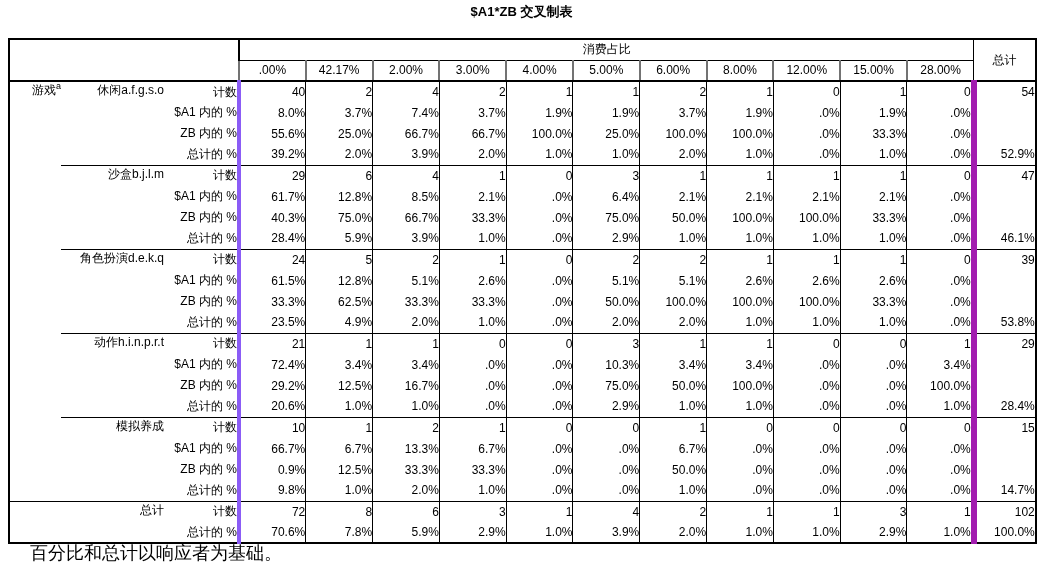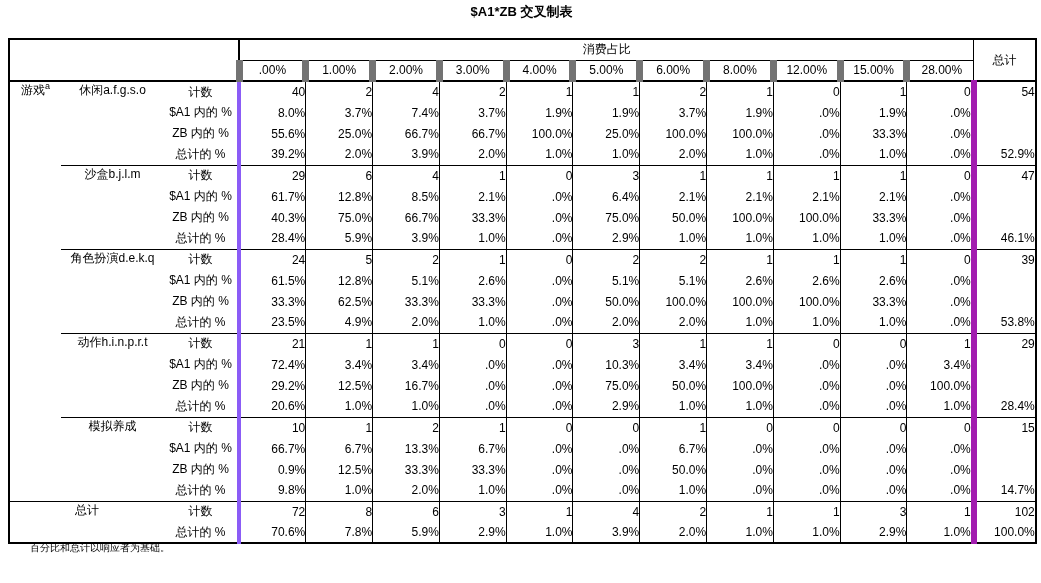--- a/index.html
+++ b/index.html
@@ -29,34 +29,34 @@
   }
   #xtab td {
     font-size: 12px;
     padding: 0;
     height: 21px;
     white-space: nowrap;
     overflow: hidden;
   }
   tr.h1 td { height: 18px; }
   tr.h2 td { height: 22px; }
-  .stub { text-align: center; }
+  .stub { text-align: right; }
   .dim  { vertical-align: top; padding-top: 2px; padding-left: 2px; }
   .cat  { vertical-align: top; padding-top: 3px; padding-left: 2px; }
   .stat { padding-left: 2px; }
   .num  { text-align: right; padding-right: 8px; border-left: 1px solid #000000; }
   .first-data { border-left: 4px solid #8b5cf6; }
   .total-col  { border-left: 6px solid #a21caf; }
   .sec-top    { border-top: 1px solid #000000; }
   .stub-head  { border-bottom: 2px solid #000000; }
   .c-head { border-left: 2px solid #000000; border-bottom: 1px solid #000000; text-align: center; }
   .t-head { border-left: 1px solid #000000; border-bottom: 2px solid #000000; text-align: center; vertical-align: middle; }
-  .p-head { border-left: 7px solid #737373; border-bottom: 2px solid #000000; text-align: center; }
+  .p-head { border-left: 2px solid #737373; border-bottom: 2px solid #000000; text-align: center; }
   sup { font-size: 9px; line-height: 0; }
-  .fn { position: absolute; left: 30px; font-size: 10px; }
+  .fn { position: absolute; left: 30px; font-size: 18px; }
   #footnote-base { top: 541px; }
   #footnote-a   { top: 561px; }
 </style>
 </head>
 <body>
 
 <div id="page">
 
   <div id="table-title">$A1*ZB 交叉制表</div>
 
@@ -79,21 +79,21 @@
       <col style="width:62px">
     </colgroup>
     <thead>
       <tr class="h1">
         <td class="stub-head" colspan="3" rowspan="2"></td>
         <td class="c-head" colspan="11">消费占比</td>
         <td class="t-head" rowspan="2">总计</td>
       </tr>
       <tr class="h2">
         <td class="p-head first-data">.00%</td>
-        <td class="p-head">1.00%</td>
+        <td class="p-head">42.17%</td>
         <td class="p-head">2.00%</td>
         <td class="p-head">3.00%</td>
         <td class="p-head">4.00%</td>
         <td class="p-head">5.00%</td>
         <td class="p-head">6.00%</td>
         <td class="p-head">8.00%</td>
         <td class="p-head">12.00%</td>
         <td class="p-head">15.00%</td>
         <td class="p-head">28.00%</td>
       </tr>

